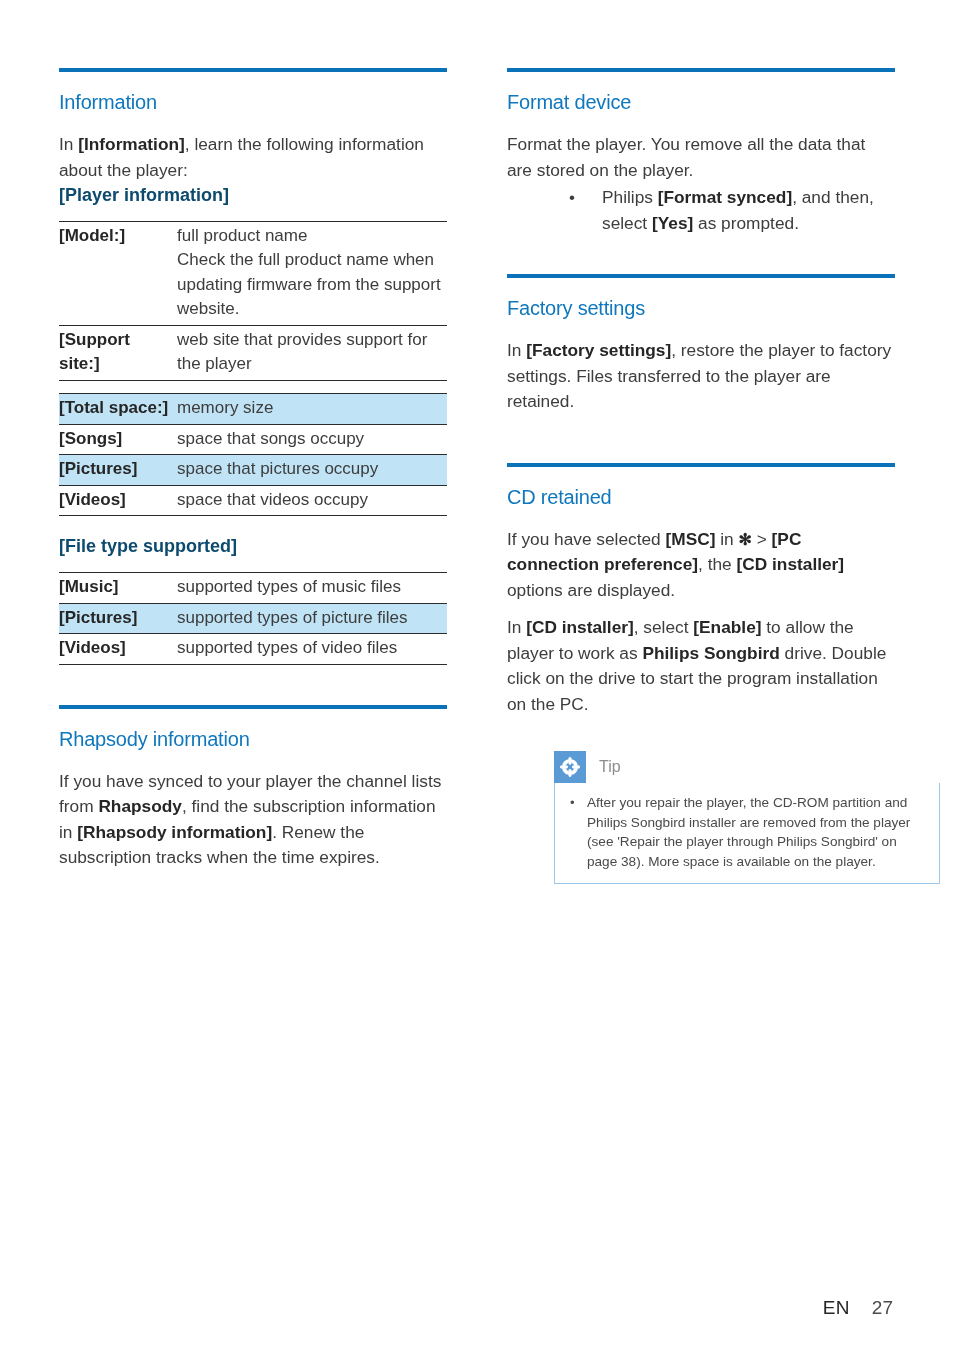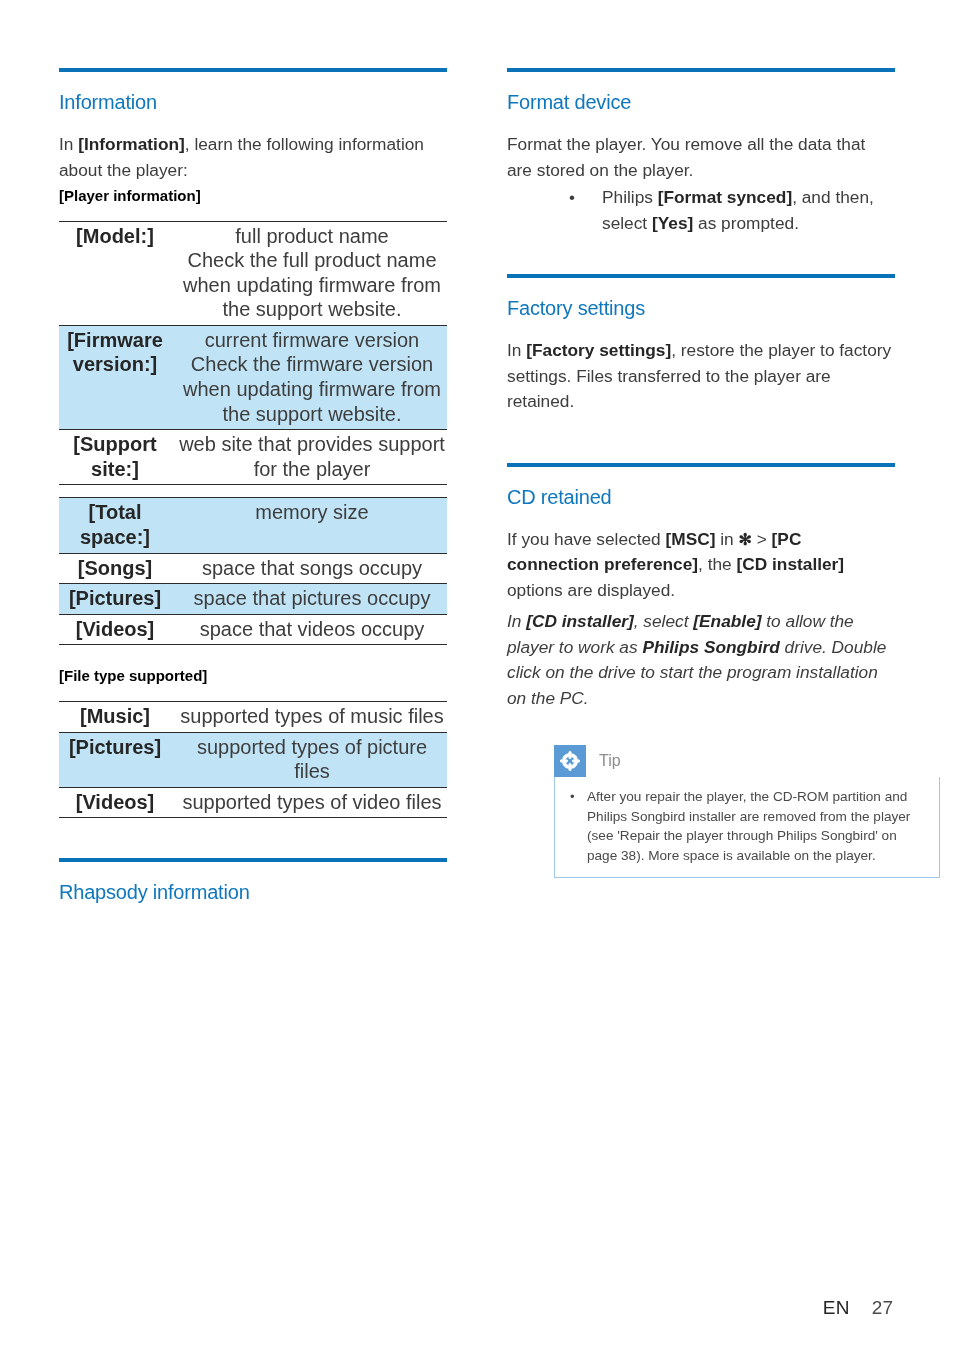--- a/index.html
+++ b/index.html
@@ -46,21 +46,21 @@
     line-height: 1.15;
   }
 
   
   p.body {
     font-size: 17.3px;
     line-height: 25.5px;
     margin: 18px 0 0 0;
     color: #3d3d3d;
   }
-  p.tight { margin-top: 6px; font-style: italic; }
+  p.tight { margin-top: 12px; }
   b, .b { font-weight: bold; color: #262626; }
 
   ul.bullets {
     margin: 2px 0 0 0;
     padding: 0;
     list-style: none;
   }
   ul.bullets li {
     font-size: 17.3px;
     line-height: 25.5px;
@@ -79,42 +79,41 @@
 
   
   table.info {
     border-collapse: collapse;
     width: 388px;
     margin-top: 12px;
     table-layout: fixed;
   }
   table.info tr { }
   table.info td {
-    font-size: 20px;
+    font-size: 17px;
     line-height: 24.6px;
     color: #3d3d3d;
     padding: 2px 0 3px 0;
     vertical-align: top;
     border-top: 1.6px solid #2b2b2b;
     border-bottom: 1.6px solid #2b2b2b;
-    text-align: center;
   }
   table.info td.key {
     font-weight: bold;
     color: #262626;
     width: 112px;
     padding-right: 6px;
   }
   table.info tr.hl td { background: #c0e4f6; }
 
   .label-line {
-    font-size: 15px;
+    font-size: 18px;
     line-height: 25.5px;
     font-weight: bold;
-    color: #000000;
+    color: #0c4a6e;
     margin: 18px 0 0 0;
   }
 
   
   .tipwrap { margin-top: 34px; width: 386px; padding-left: 47px; }
   .tip-head {
     display: flex;
     align-items: center;
     height: 32px;
   }
@@ -183,24 +182,20 @@
       <p class="body"><span>In </span><b>[Information]</b><span>, learn the following information about the player:</span></p>
 
       <p class="label-line" style="margin-top:0">[Player information]</p>
 
       <table class="info">
         <tbody>
             <tr>
               <td class="key">[Model:]</td>
               <td>full product name<br>Check the full product name when updating firmware from the support website.</td>
             </tr>
-            <tr class="hl">
-              <td class="key">[Firmware version:]</td>
-              <td>current firmware version<br>Check the firmware version when updating firmware from the support website.</td>
-            </tr>
             <tr>
               <td class="key">[Support site:]</td>
               <td>web site that provides support for the player</td>
             </tr>
           </tbody>
       </table>
 
 
       <table class="info">
         <tbody>
@@ -239,20 +234,21 @@
               <td class="key">[Videos]</td>
               <td>supported types of video files</td>
             </tr>
           </tbody>
       </table>
     </div>
 
     <div class="section" style="margin-top:40px">
       <div class="rule"></div>
       <h1 class="heading">Rhapsody information</h1>
+      <p class="body"><span>If you have synced to your player the channel lists from </span><b>Rhapsody</b><span>, find the subscription information in </span><b>[Rhapsody information]</b><span>. Renew the subscription tracks when the time expires.</span></p>
     </div>
 
   </div>
 
   <div class="col col-right">
 
     <div class="section">
       <div class="rule"></div>
       <h1 class="heading">Format device</h1>
       <p class="body">Format the player. You remove all the data that are stored on the player.</p>

